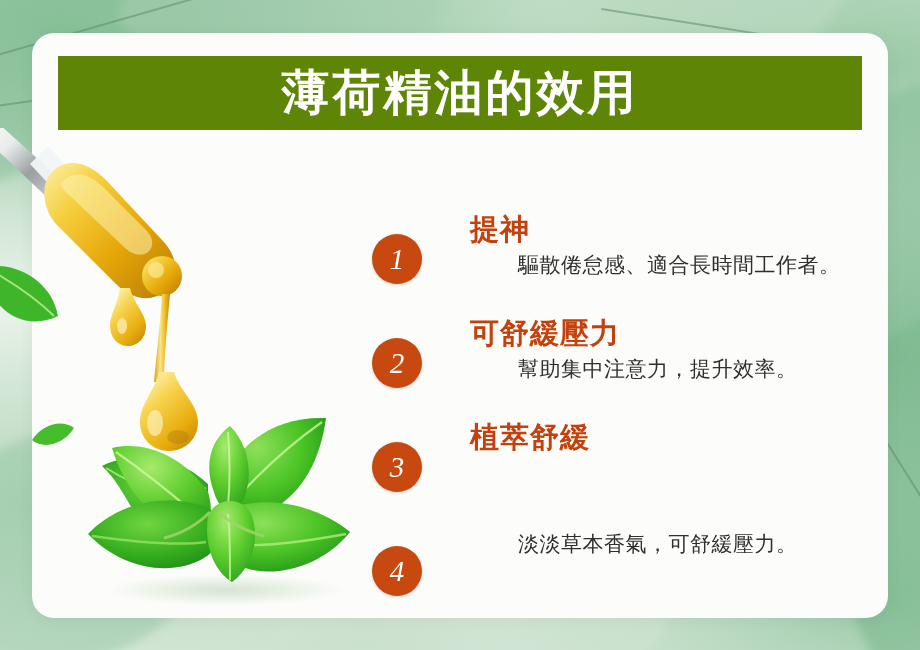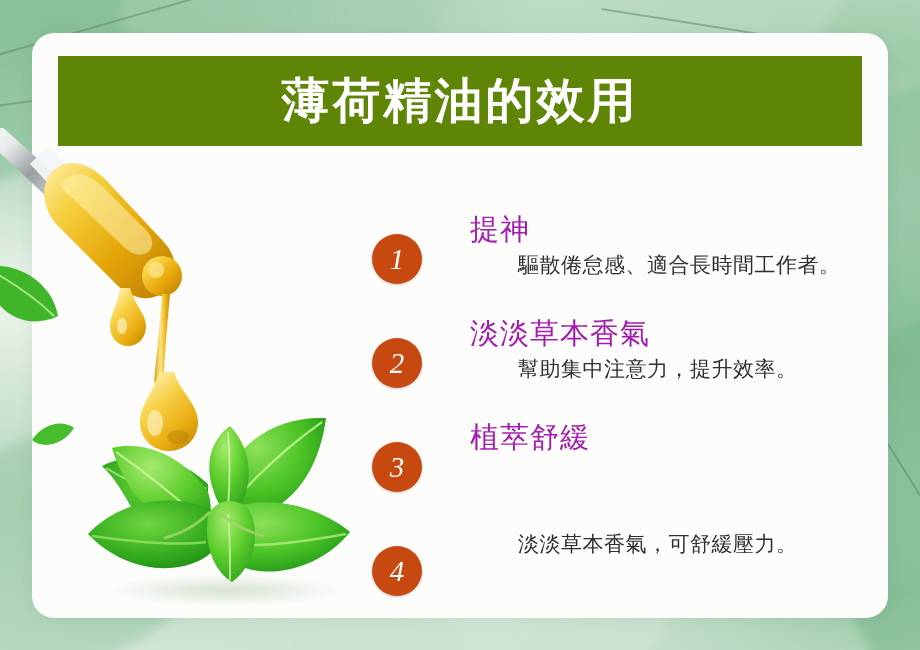--- a/index.html
+++ b/index.html
@@ -76,21 +76,21 @@
     box-shadow: 0 2px 14px rgba(70,100,70,.08);
     overflow: hidden;
   }
 
   
   .title-banner {
     position: absolute;
     left: 26px;
     top: 23px;
     width: 804px;
-    height: 90px;
+    height: 74px;
     background: #5e8506;
     display: flex;
     align-items: center;
     justify-content: center;
   }
   .title-text {
     color: #ffffff;
     font-size: 48px;
     font-weight: 700;
     letter-spacing: 3px;
@@ -129,23 +129,23 @@
     font-size: 29px;
     line-height: 1;
     box-shadow: 0 1px 3px rgba(0,0,0,.18);
     user-select: none;
   }
   .benefit-text {
     margin-left: 98px;
     padding-top: 16px;
   }
   .benefit-title {
-    color: #a21caf;
+    color: #c2410c;
     font-size: 29px;
-    font-weight: 400;
+    font-weight: 700;
     line-height: 1.15;
     letter-spacing: 1px;
     white-space: nowrap;
   }
   .benefit-desc {
     color: #2f2f2f;
     font-size: 21px;
     font-weight: 400;
     line-height: 1.3;
     margin-top: 5px;
@@ -189,21 +189,21 @@
         <div class="num-badge">1</div>
         <div class="benefit-text">
           <div class="benefit-title">提神</div>
           <div class="benefit-desc">驅散倦怠感、適合長時間工作者。</div>
         </div>
       </div>
 
       <div class="benefit-row">
         <div class="num-badge">2</div>
         <div class="benefit-text">
-          <div class="benefit-title">淡淡草本香氣</div>
+          <div class="benefit-title">可舒緩壓力</div>
           <div class="benefit-desc">幫助集中注意力，提升效率。</div>
         </div>
       </div>
 
       <div class="benefit-row">
         <div class="num-badge">3</div>
         <div class="benefit-text">
           <div class="benefit-title">植萃舒緩</div>
         </div>
       </div>

